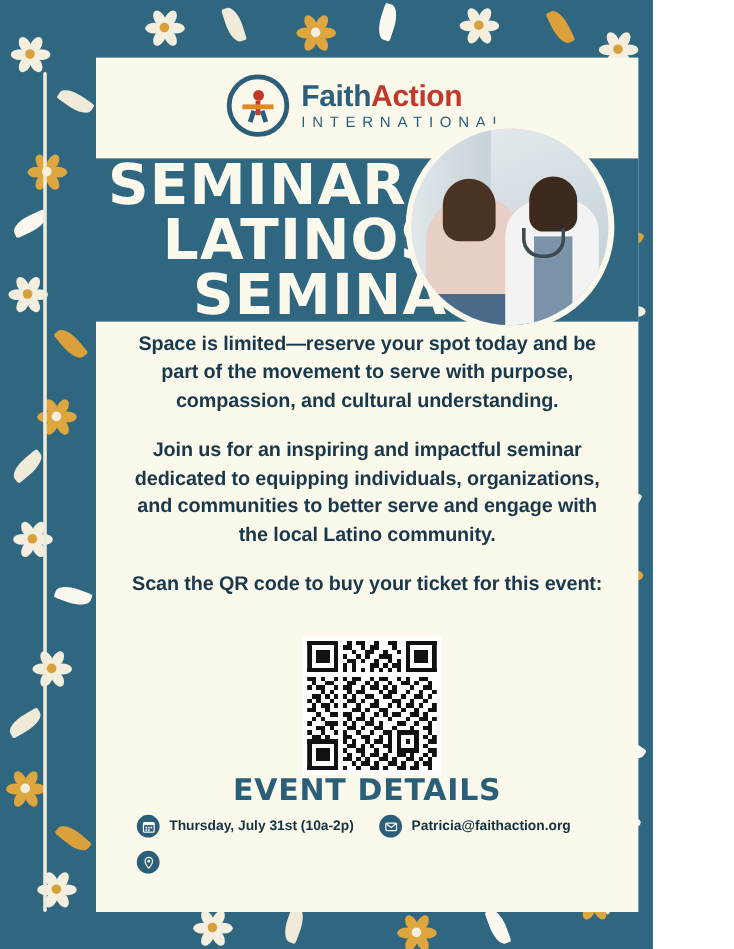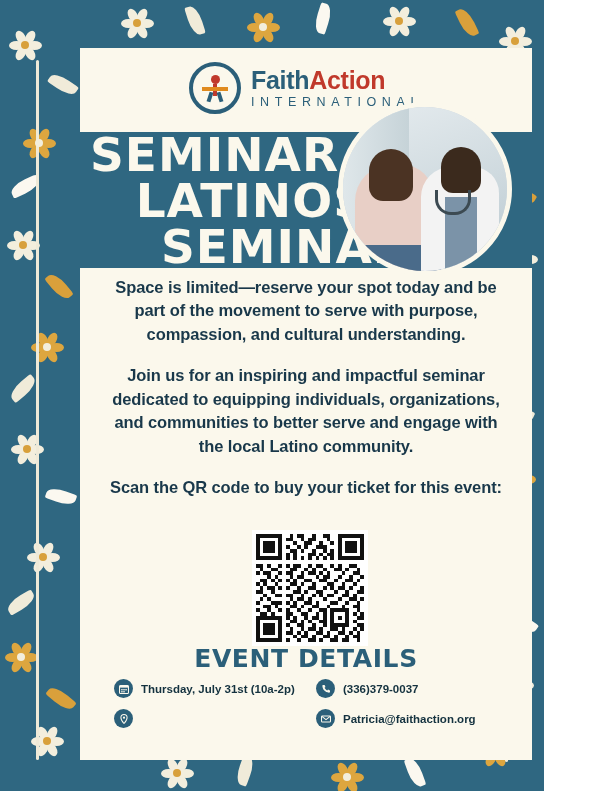--- a/index.html
+++ b/index.html
@@ -889,28 +889,20 @@
                 <circle cx="8" cy="6" r="1.6" fill="#fbf8ec"></circle>
               </svg>
           </span>
         </div>
       </div>
 
       <div class="det-col">
         <div class="det-row">
           <span class="ico">
             <svg width="11" height="11" viewBox="0 0 16 16">
-                <path d="M4 2.2 6 2.2 7.2 5 5.9 6.2c.8 1.7 2.2 3.1 3.9 3.9L11 8.8 13.8 10v2c0 .8-.7 1.4-1.5 1.3C6.8 12.8 3.2 9.2 2.7 3.7 2.6 2.9 3.2 2.2 4 2.2z" fill="#fbf8ec"></path>
-              </svg>
-          </span>
-          <span class="det-text">(336)379-0037</span>
-        </div>
-        <div class="det-row">
-          <span class="ico">
-            <svg width="11" height="11" viewBox="0 0 16 16">
                 <rect x="1.5" y="3.5" width="13" height="9" rx="1.2" fill="none" stroke="#fbf8ec" stroke-width="1.5"></rect>
                 <path d="M2 4.3 8 8.8 14 4.3" fill="none" stroke="#fbf8ec" stroke-width="1.5"></path>
               </svg>
           </span>
           <span class="det-text">
             <span class="sub link">Patricia@faithaction.org</span>
           </span>
         </div>
       </div>
     </div>

